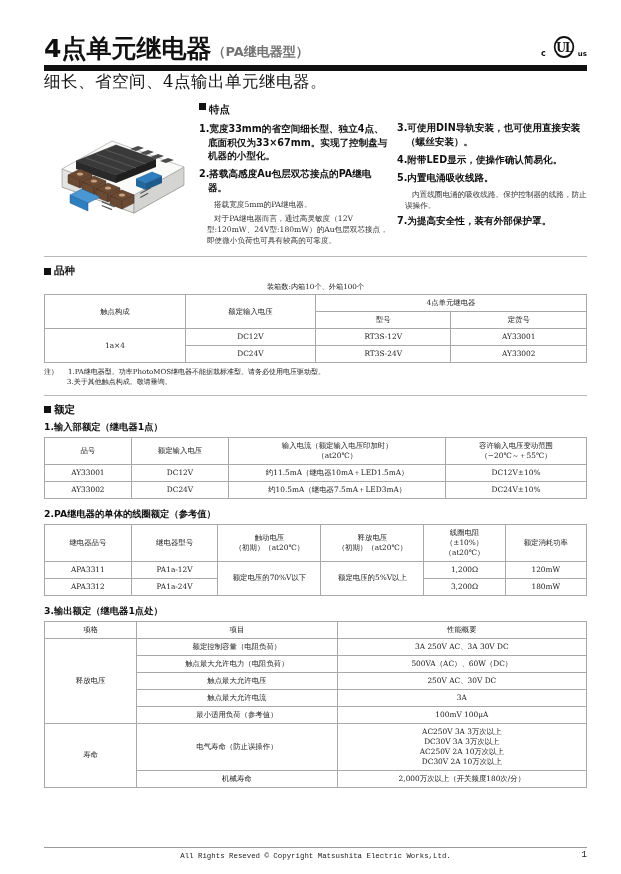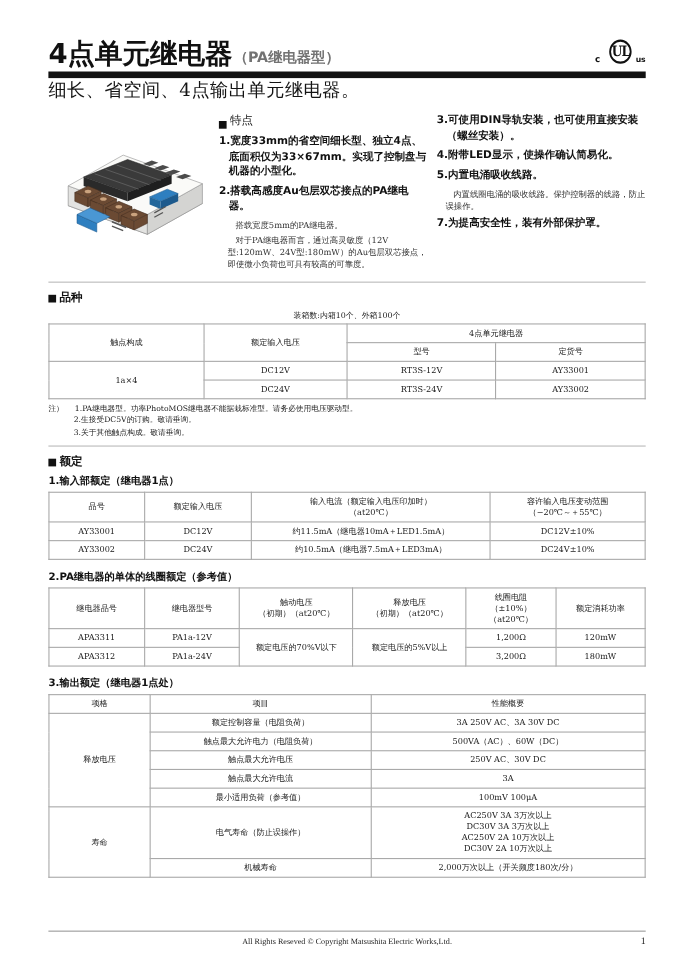--- a/index.html
+++ b/index.html
@@ -105,27 +105,28 @@
   }
   .relay-img { position: absolute; }
   .feat-col {
     width: 198px;
     flex: 0 0 198px;
     padding-right: 8px;
   }
   .feat-col.right {
     width: 205px;
     flex: 0 0 205px;
+    margin-top: 18px;
   }
   .feat-head {
     font-size: 10.5px;
-    font-weight: normal;
+    font-weight: bold;
     margin-bottom: 5px;
     color: #111;
-    display: flex; align-items: flex-end;
+    display: flex; align-items: flex-start;
   }
   .sq {
     display: inline-block;
     width: 7px; height: 7px;
     background: #111;
     margin-right: 3px;
   }
   .feat-item {
     font-size: 9.6px;
     font-weight: bold;
@@ -212,21 +213,21 @@
     border-top: 1px solid #9a9a9a;
     margin-bottom: 4px;
   }
   .footer-inner {
     display: flex;
     align-items: flex-end;
     justify-content: center;
     position: relative;
     font-size: 7.4px;
     color: #222;
-    font-family: Liberation Serif, serif;
+    font-family: Liberation Mono, monospace;
   }
   .footer-page {
     position: absolute;
     right: 0;
     font-size: 9px;
     color: #222;
   }
 </style>
 </head>
 <body>
@@ -364,21 +365,20 @@
     <tr>
       <td>DC24V</td>
       <td>RT3S-24V</td>
       <td>AY33002</td>
     </tr>
   </tbody>
     </table>
 
   <div class="tbl-note">
     <span class="nlabel">注）</span><span>1.PA继电器型。功率PhotoMOS继电器不能据栽标准型。请务必使用电压驱动型。</span>
-    <span class="nline">2.生接受DC5V的订购。敬请垂询。</span>
     <span class="nline">3.关于其他触点构成。敬请垂询。</span>
   </div>
 
   <div class="sec-rule"></div>
 
   <div class="sec-head">
     <span class="sq"></span>
     <span>额定</span>
   </div>
 

